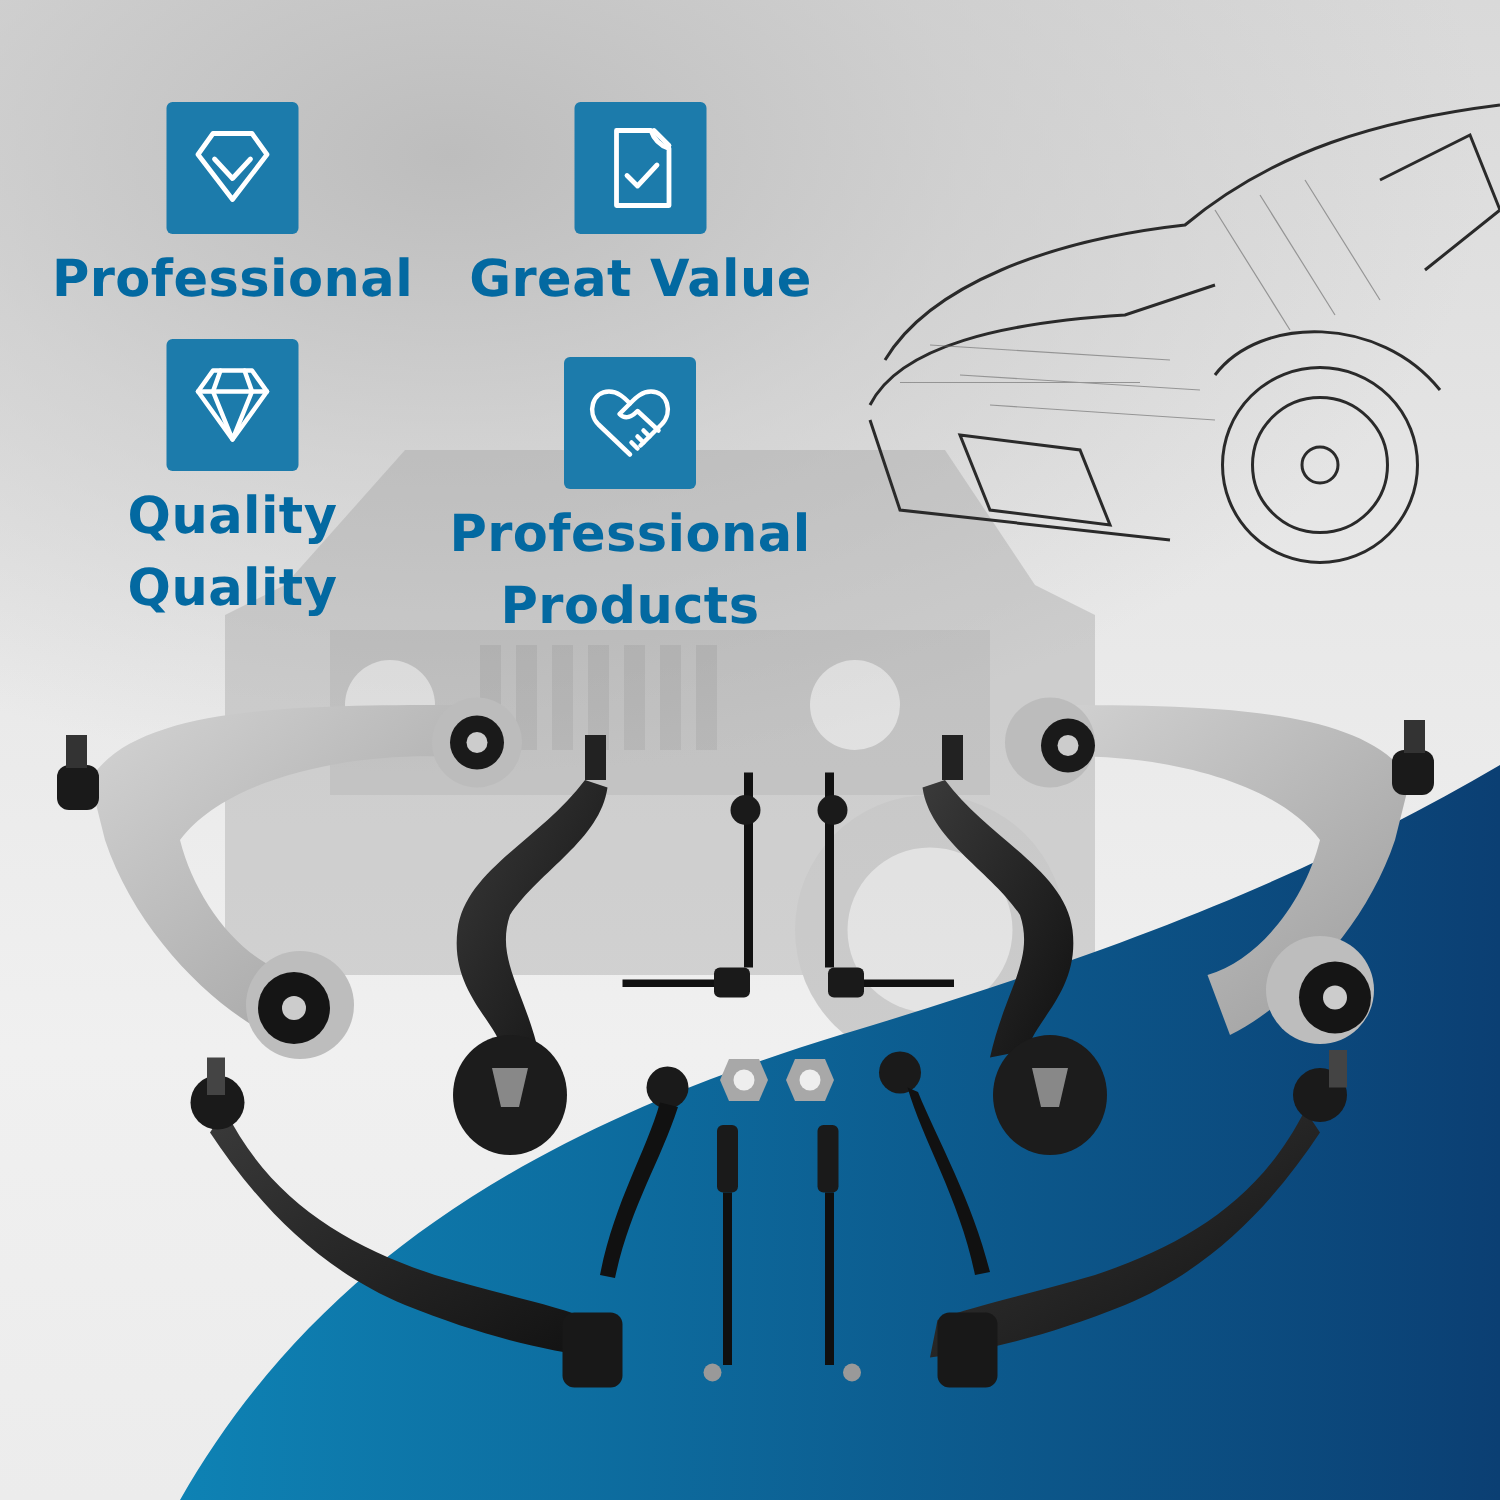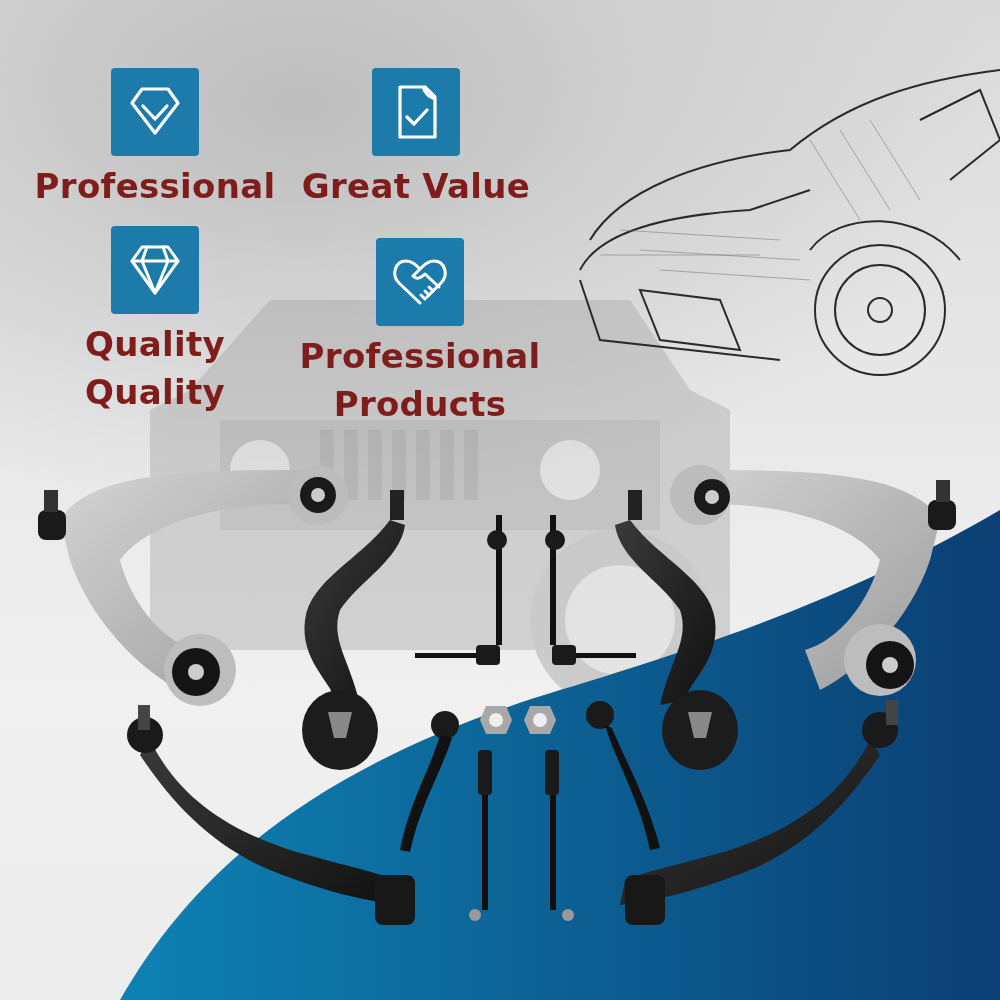--- a/index.html
+++ b/index.html
@@ -6,21 +6,21 @@
     body{width:1000px;height:1000px;overflow:hidden;position:relative;
       font-family:"DejaVu Sans","Liberation Sans",sans-serif;
       background:linear-gradient(180deg,#d9d9d9 0%,#e8e8e8 40%,#f0f0f0 70%,#ececec 100%);}
     .bg-mountain{position:absolute;left:0;top:0;width:1000px;height:520px;
       background:radial-gradient(ellipse at 30% 20%,#bdbdbd 0%,rgba(200,200,200,0.6) 35%,rgba(240,240,240,0) 70%);}
     .bg-jeep{position:absolute;left:130px;top:270px;width:620px;height:470px;opacity:0.35;}
     .wave{position:absolute;left:0;top:0;width:1000px;height:1000px;}
     .sketch-car{position:absolute;left:560px;top:40px;width:440px;height:340px;}
     .feature{position:absolute;display:flex;flex-direction:column;align-items:center;}
     .icon-box{width:88px;height:88px;background:#1c7bab;border-radius:4px;display:flex;align-items:center;justify-content:center;}
-    .feat-label{font-weight:bold;color:#7f1d1d;font-size:34px;line-height:48px;text-align:center;white-space:nowrap;letter-spacing:0.3px;}
+    .feat-label{font-weight:bold;color:#0369a1;font-size:34px;line-height:48px;text-align:center;white-space:nowrap;letter-spacing:0.3px;}
     .parts{position:absolute;left:0;top:0;width:1000px;height:1000px;}
   </style>
 </head>
 <body>
 
 <div class="bg-mountain"></div>
 
 <svg class="bg-jeep" viewBox="0 0 620 470">
   <path d="M60 120 L140 30 L500 30 L560 120 L600 140 L600 380 L20 380 L20 140 Z" fill="#9a9a9a"></path>
   <rect x="90" y="150" width="440" height="110" fill="#7a7a7a"></rect>
@@ -70,21 +70,21 @@
 <div class="feature" style="left:30px;top:68px;width:250px;">
   <div class="icon-box">
     <svg width="62" height="62" viewBox="0 0 62 62" fill="none" stroke="#fff" stroke-width="3.2" stroke-linejoin="round" stroke-linecap="round">
       <path d="M8 22 L18 8 L44 8 L54 22 L31 52 Z"></path>
       <path d="M19 25 L31 38 L43 25"></path>
     </svg>
   </div>
   <div class="feat-label" style="margin-top:6px;"><span>Professional</span></div>
 </div>
 
-<div class="feature" style="left:291px;top:68px;width:250px;">
+<div class="feature" style="left:302px;top:68px;width:250px;">
   <div class="icon-box">
     <svg width="62" height="62" viewBox="0 0 62 62" fill="none" stroke="#fff" stroke-width="3.2" stroke-linejoin="round" stroke-linecap="round">
       <path d="M15 6 L38 6 C 40 12, 44 16, 50 18 L50 56 L15 56 Z"></path>
       <path d="M40 6 L50 16"></path>
       <path d="M22 36 L29 43 L42 29"></path>
     </svg>
   </div>
   <div class="feat-label" style="margin-top:6px;"><span>Great Value</span></div>
 </div>
 

